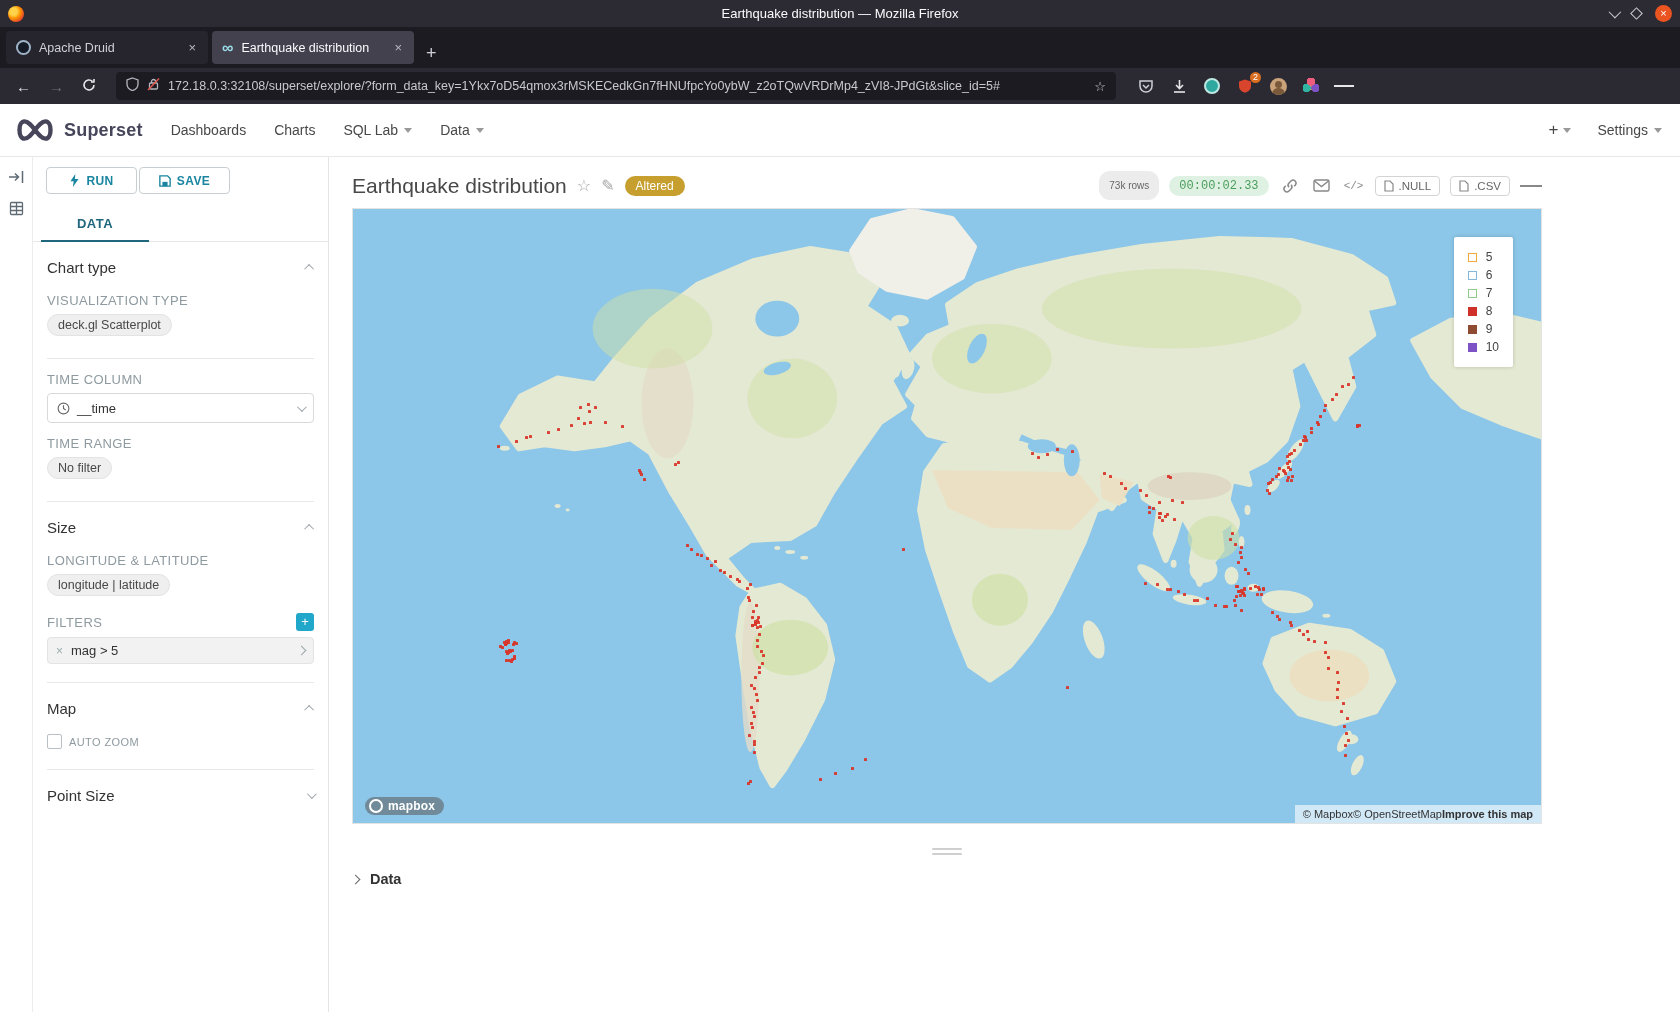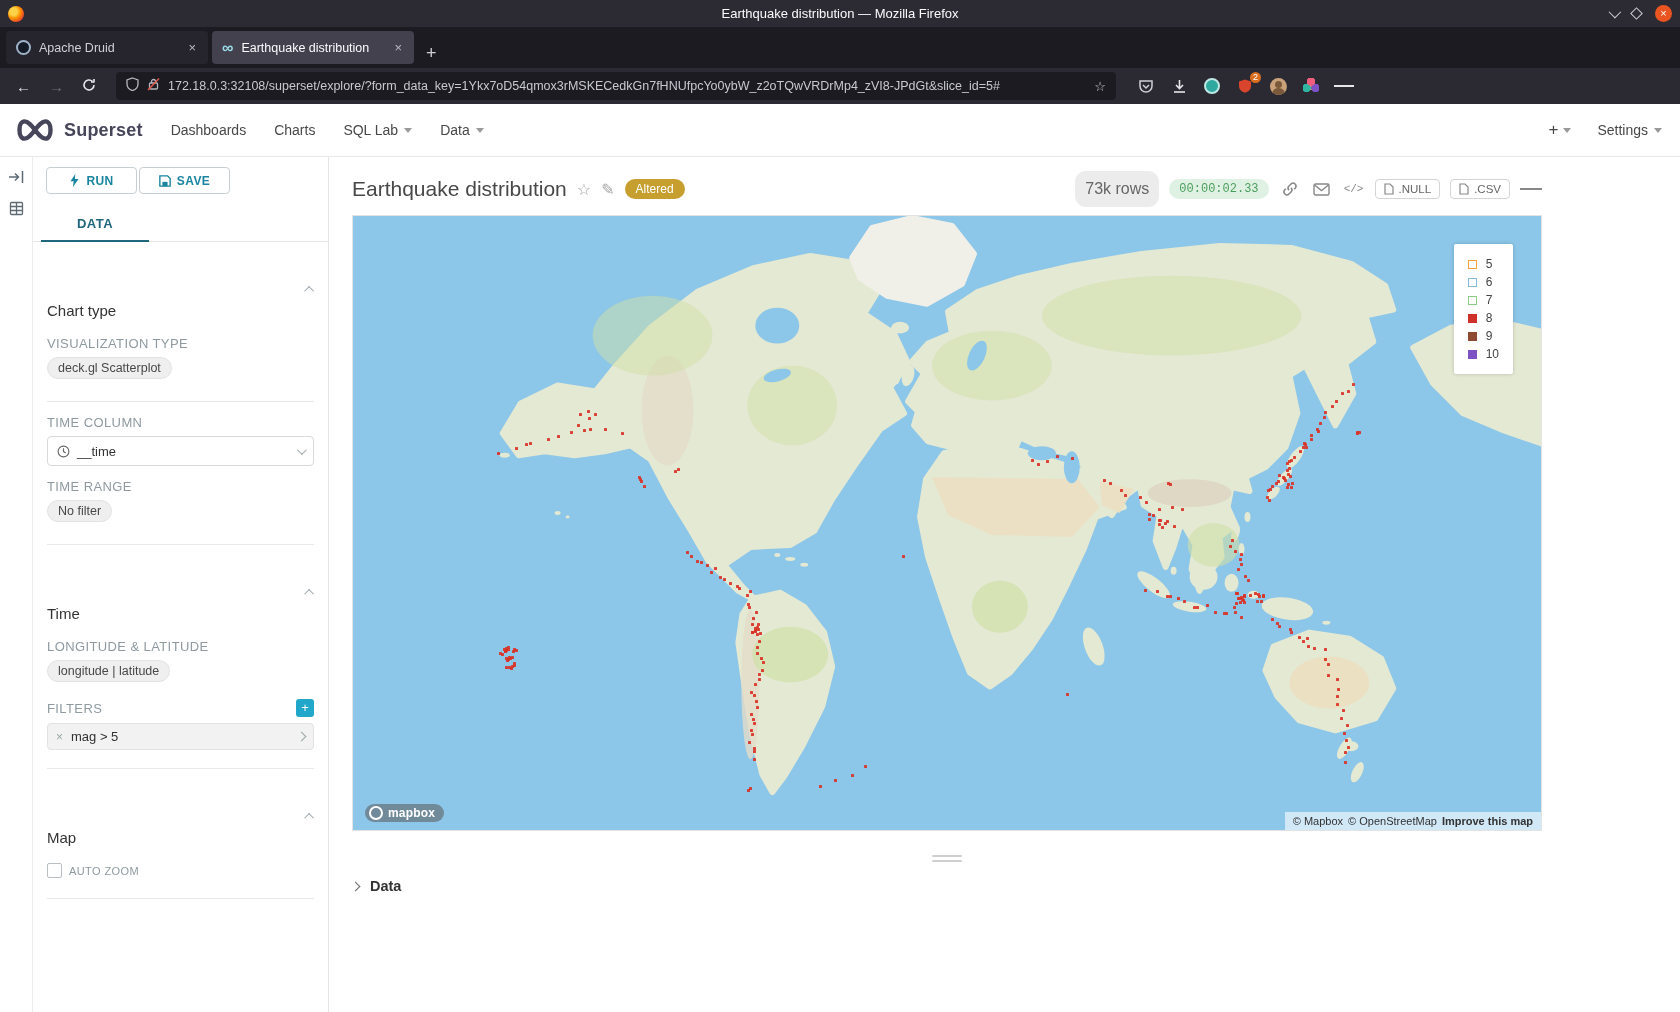--- a/index.html
+++ b/index.html
@@ -61,21 +61,21 @@
   .controls { width: 296px; border-right: 1px solid #e4e4e4; overflow: hidden; }
   .chart-area { flex: 1; position: relative; }
 
   
   .btn-row { display: flex; gap: 2px; margin: 10px 0 0 13px; }
   .ctl-btn { display: flex; align-items: center; justify-content: center; gap: 6px; width: 91px; height: 27px; background: #fff; border: 1px solid #c7ced2; border-radius: 4px; color: #1985a0; font-size: 12px; font-weight: 700; letter-spacing: .4px; font-family: "Liberation Sans", sans-serif; }
   .panel-tabs { margin-top: 13px; border-bottom: 1px solid #e6e6e6; padding-left: 8px; }
   .ptab { display: inline-block; width: 108px; text-align: center; padding: 9px 0; font-size: 13px; font-weight: 700; letter-spacing: .5px; color: #20667d; border-bottom: 2px solid #20667d; margin-bottom: -1px; }
   .section { padding: 0 14px; }
   .sec-head { display: flex; align-items: center; justify-content: space-between; padding: 17px 0 4px 0; }
-  .sec-title { font-size: 15px; color: #333; display: flex; align-items: center; gap: 7px; margin-top: 43px; }
+  .sec-title { font-size: 15px; color: #333; display: flex; align-items: center; gap: 7px; }
   .chev { width: 7px; height: 7px; border-right: 1.6px solid #9aa5ab; border-bottom: 1.6px solid #9aa5ab; display: inline-block; }
   .chev.up { transform: rotate(-135deg) translateY(-2px); }
   .chev.down { transform: rotate(45deg) translateY(-2px); }
   .chev.right { transform: rotate(-45deg); }
   .info-ico { width: 13px; height: 13px; border: 1px solid #a9b4ba; border-radius: 50%; color: #8d979d; font-size: 9px; display: inline-flex; align-items: center; justify-content: center; font-style: normal; }
   .ctl-label { font-size: 13px; color: #8e9aa0; letter-spacing: .4px; margin: 13px 0 6px 0; }
   .pill { display: inline-block; background: #efefef; border: 1px solid #e3e3e3; border-radius: 12px; padding: 3px 10px; font-size: 12.5px; color: #484848; max-width: 100%; white-space: nowrap; overflow: hidden; text-overflow: ellipsis; }
   .divider { border: none; border-top: 1px solid #e8e8e8; margin: 18px 14px 0 14px; }
   .select { height: 30px; border: 1px solid #d9d9d9; border-radius: 4px; display: flex; align-items: center; justify-content: space-between; padding: 0 9px; font-size: 13px; color: #333; background: #fff; }
   .sel-left { display: flex; align-items: center; gap: 7px; overflow: hidden; white-space: nowrap; }
@@ -91,42 +91,42 @@
   .filter-chip { height: 27px; background: #f2f2f2; border: 1px solid #e3e3e3; border-radius: 4px; display: flex; align-items: center; padding: 0 8px; gap: 8px; }
   .filter-x { color: #9aa; font-size: 12px; }
   .filter-text { flex: 1; font-size: 13px; color: #333; }
 
   
   .chart-header { display: flex; align-items: center; margin: 14px 0 0 23px; width: 1190px; gap: 10px; }
   .chart-title { font-size: 21px; color: #484848; }
   .hdr-ico { color: #a5a5a5; font-size: 16px; }
   .altered-badge { background: #c79f2e; color: #fff; font-size: 12px; border-radius: 11px; padding: 3px 11px; }
   .hdr-right { margin-left: auto; display: flex; align-items: center; gap: 10px; }
-  .rows-pill { background: #ececec; color: #666; font-size: 16px; border-radius: 11px; padding: 9px 10px; }
+  .rows-pill { background: #ececec; color: #666; font-size: 10px; border-radius: 11px; padding: 9px 10px; }
   .timer-pill { background: #dff1e2; color: #4a9e5c; font-size: 12px; border-radius: 11px; padding: 3px 10px; font-family: "Liberation Mono", monospace; }
   .mini-btn { display: flex; align-items: center; gap: 5px; border: 1px solid #d4d4d4; border-radius: 4px; padding: 3px 8px; font-size: 11.5px; color: #666; background: #fff; font-family: "Liberation Sans", sans-serif; }
   .icon-btn { display: flex; align-items: center; justify-content: center; width: 22px; height: 22px; }
   .code-ico { font-size: 11px; color: #888; font-family: "Liberation Mono", monospace; }
   .menu-ico span { display: block; width: 14px; height: 2px; background: #888; margin: 2.4px 0; }
 
   
   .map-box { position: relative; width: 1190px; height: 616px; margin-left: 23px; margin-top: 8px; border: 1px solid #e3e3e3; overflow: hidden; background: #8cc6e8; }
   .map-box svg.world { position: absolute; inset: 0; width: 100%; height: 100%; }
   .points-layer { position: absolute; inset: 0; }
   .dot { position: absolute; width: 3px; height: 3px; border-radius: 0.5px; opacity: .92; }
   .map-legend { position: absolute; top: 28px; right: 28px; background: #fff; box-shadow: 0 0 4px rgba(0,0,0,.18); border-radius: 2px; padding: 9px 14px; }
   .map-legend ul { list-style: none; }
   .map-legend li { display: flex; align-items: center; gap: 9px; margin: 4px 0; }
   .swatch { width: 9px; height: 9px; border: 1.5px solid #999; background: #fff; }
   .swatch.filled { border: none; }
   .leg-label { font-size: 12px; color: #444; }
   .mapbox-logo { position: absolute; left: 12px; bottom: 8px; display: flex; align-items: center; gap: 5px; background: rgba(90,90,90,.55); border-radius: 11px; padding: 2px 9px 2px 4px; }
   .mapbox-circle { width: 14px; height: 14px; border: 2px solid #fff; border-radius: 50%; }
   .mapbox-text { color: #fff; font-size: 12px; font-weight: 700; letter-spacing: .2px; }
-  .attribution { position: absolute; right: 0; bottom: 0; background: rgba(255,255,255,.6); font-size: 11px; color: #333; padding: 3px 8px; display: flex; gap: 5px; }
+  .attribution { position: absolute; right: 0; bottom: 0; background: rgba(255,255,255,.6); font-size: 11px; color: #333; padding: 3px 8px; display: flex; }
   .attribution .improve { font-weight: 700; }
 
   
   .resize-handle { width: 1190px; margin-left: 23px; margin-top: 24px; display: flex; flex-direction: column; align-items: center; gap: 3px; }
   .resize-handle i { display: block; width: 30px; height: 2px; background: #cfcfcf; border-radius: 1px; }
   .data-collapse { margin: 16px 0 0 23px; display: flex; align-items: center; gap: 11px; }
   .data-collapse .label { font-size: 14.5px; font-weight: 700; color: #333; }
 </style>
 </head>
 <body>
@@ -310,21 +310,21 @@
           </span>
           <span class="chev down"></span>
         </div>
         <div class="ctl-label">TIME RANGE</div>
         <span class="pill">No filter</span>
       </div>
       <hr class="divider">
 
       <div class="section">
         <div class="sec-head">
-          <span class="sec-title">Time</span>
+          <span class="sec-title">Size</span>
           <span class="chev up"></span>
         </div>
         <div class="ctl-label">LONGITUDE &amp; LATITUDE</div>
         <span class="pill">longitude | latitude</span>
         <div class="filters-row">
           <span class="ctl-label" style="margin:0">FILTERS</span>
           <span class="add-btn">+</span>
         </div>
         <div class="filter-chip">
           <span class="filter-x">×</span>
@@ -338,20 +338,26 @@
         <div class="sec-head">
           <span class="sec-title">Map</span>
           <span class="chev up"></span>
         </div>
         <div class="chk-wrap">
           <span class="checkbox"></span><span>AUTO ZOOM</span>
         </div>
       </div>
       <hr class="divider">
 
+      <div class="section">
+        <div class="sec-head">
+          <span class="sec-title">Point Size</span>
+          <span class="chev down"></span>
+        </div>
+      </div>
     </div>
 
     <div class="chart-area">
       <div class="chart-header">
         <span class="chart-title">Earthquake distribution</span>
         <span class="hdr-ico">☆</span>
         <span class="hdr-ico">✎</span>
         <span class="altered-badge">Altered</span>
         <span class="hdr-right">
           <span class="rows-pill">73k rows</span>

